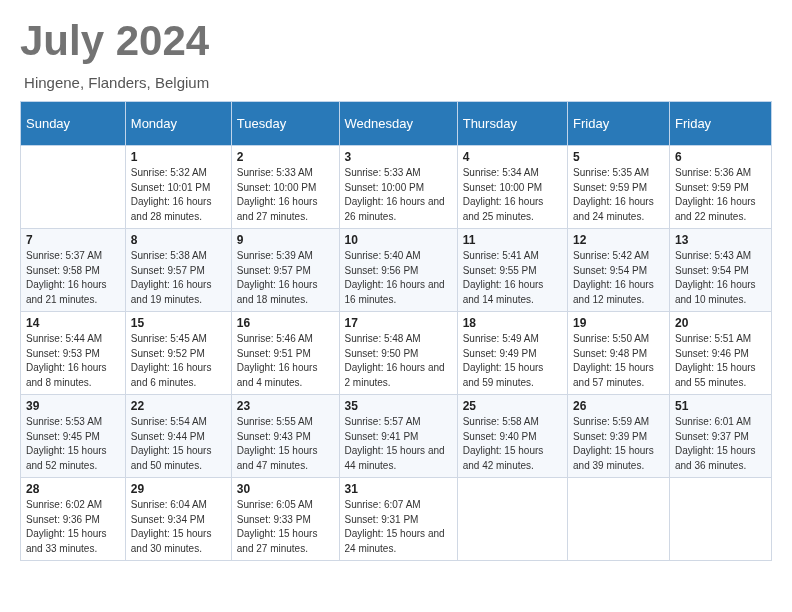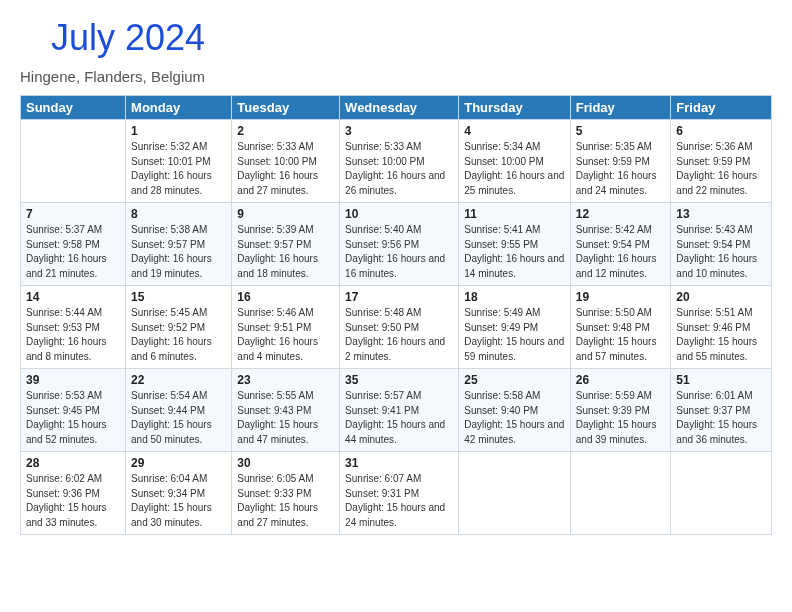--- a/index.html
+++ b/index.html
@@ -37,42 +37,42 @@
       color: #1a6bbf;
     }
     .logo-icon {
       width: 32px;
       height: 32px;
     }
     .title-block {
       text-align: right;
     }
     .month-title {
-      font-size: 36px;
-      font-weight: normal;
-      color: #1d4ed8;
+      font-size: 42px;
+      font-weight: bold;
+      color: #737373;
       line-height: 1;
     }
     .location {
       font-size: 15px;
       color: #555;
       margin-top: 12px;
     }
     table {
       width: 100%;
       border-collapse: collapse;
       font-size: 11px;
     }
     thead tr th {
       background-color: #2979b8;
       color: #fff;
-      padding: 4px 5px;
+      padding: 14px 5px;
       text-align: left;
       font-size: 13px;
-      font-weight: bold;
+      font-weight: normal;
       border: 1px solid #c0d4ea;
     }
     tbody tr td {
       border: 1px solid #d0d8e4;
       padding: 4px 5px;
       vertical-align: top;
       background: #fff;
       min-height: 70px;
       height: 80px;
     }

